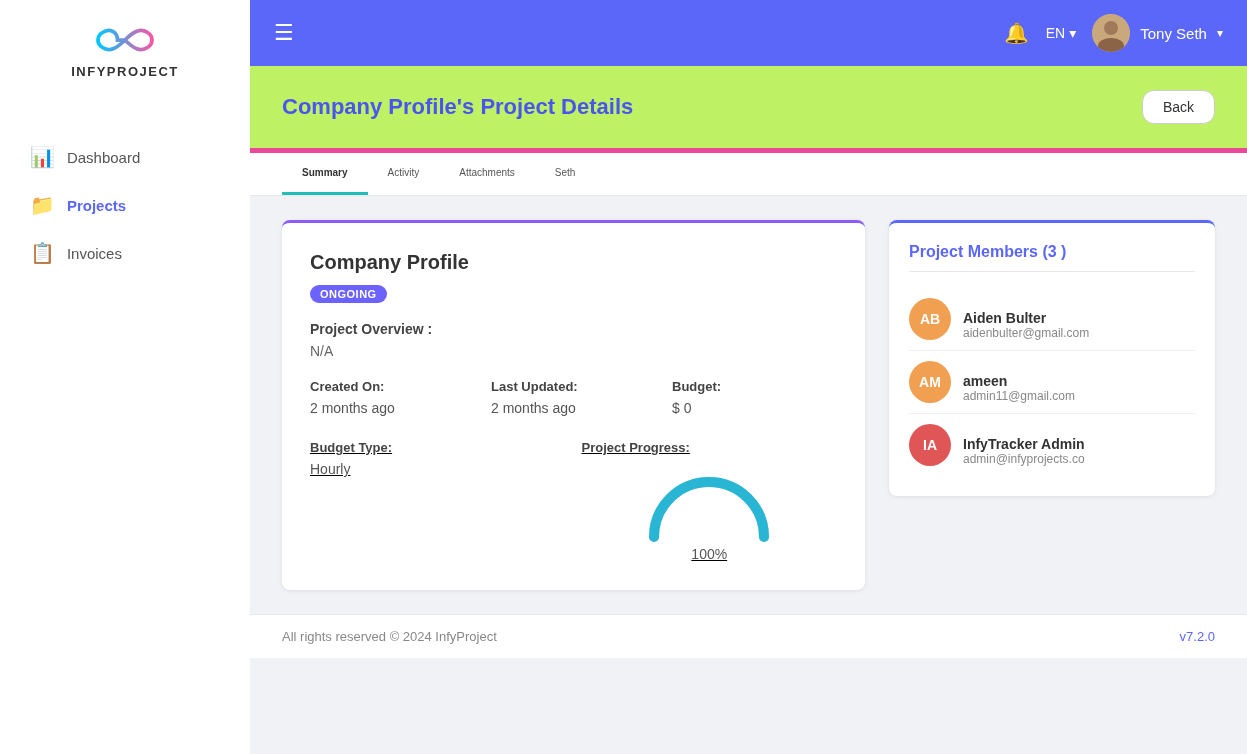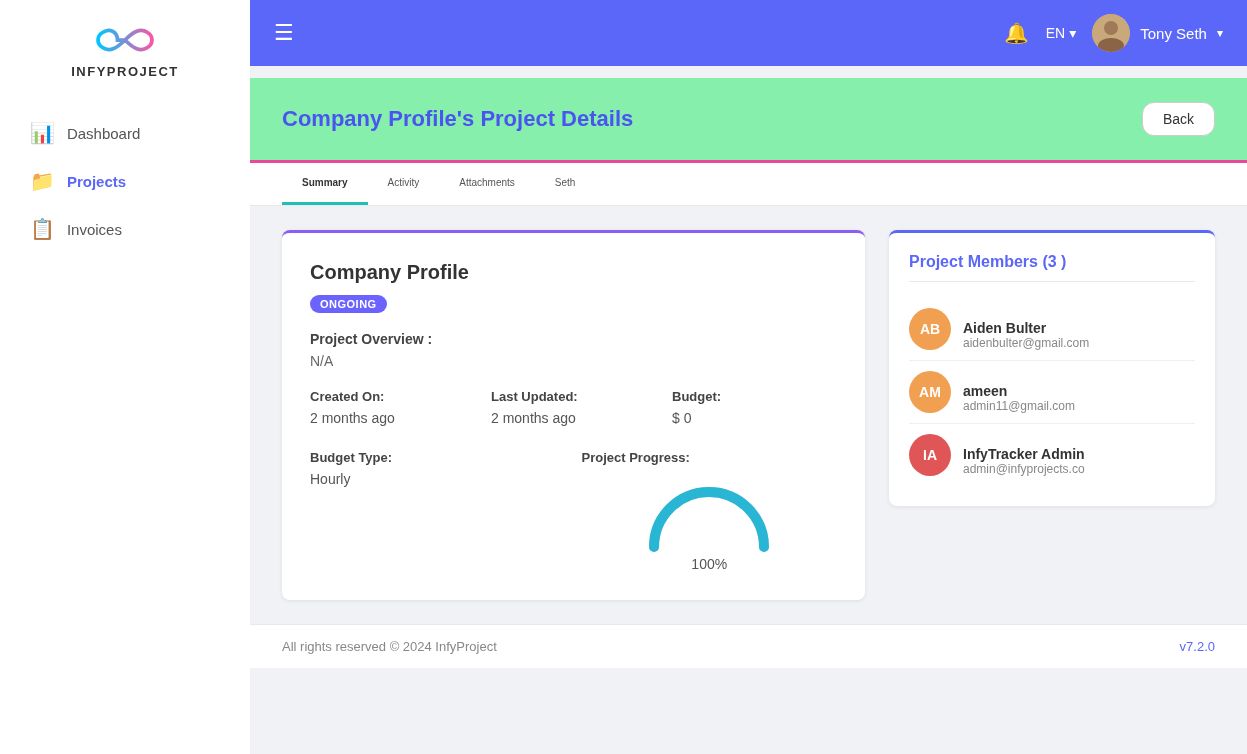--- a/index.html
+++ b/index.html
@@ -9,20 +9,21 @@
     .sidebar {
       width: 250px;
       background: #fff;
       height: 100%;
       display: flex;
       flex-direction: column;
       align-items: center;
       padding-top: 0;
       flex-shrink: 0;
       box-shadow: 2px 0 5px rgba(0,0,0,0.05);
+      gap: 24px;
     }
     .sidebar-logo {
       display: flex;
       flex-direction: column;
       align-items: center;
       padding: 20px 0 20px;
       width: 100%;
     }
     .logo-icon {
       width: 60px;
@@ -118,27 +119,26 @@
     
     .content {
       flex: 1;
       overflow-y: auto;
       padding: 0;
       background: #f0f2f5;
     }
 
     
     .page-header {
-      background: #86efac;
+      background: #bef264;
       padding: 24px 32px;
       display: flex;
       align-items: center;
       justify-content: space-between;
-      border-bottom: 3px solid #ec4899;
-      margin-top: 12px;
+      border-bottom: 5px solid #ec4899;
     }
     .page-title {
       font-size: 22px;
       font-weight: 600;
       color: #4a54f0;
     }
     .back-btn {
       background: #fff;
       border: 1px solid #ccc;
       padding: 8px 20px;
@@ -228,20 +228,21 @@
       margin-bottom: 6px;
     }
     .meta-item-value {
       font-size: 14px;
       color: #555;
     }
     .budget-type-section {
       display: grid;
       grid-template-columns: 1fr 1fr;
       gap: 16px;
+      text-decoration: underline;
     }
     .budget-type-label {
       font-size: 13px;
       color: #444;
       font-weight: 600;
       margin-bottom: 6px;
     }
     .budget-type-value {
       font-size: 14px;
       color: #555;

